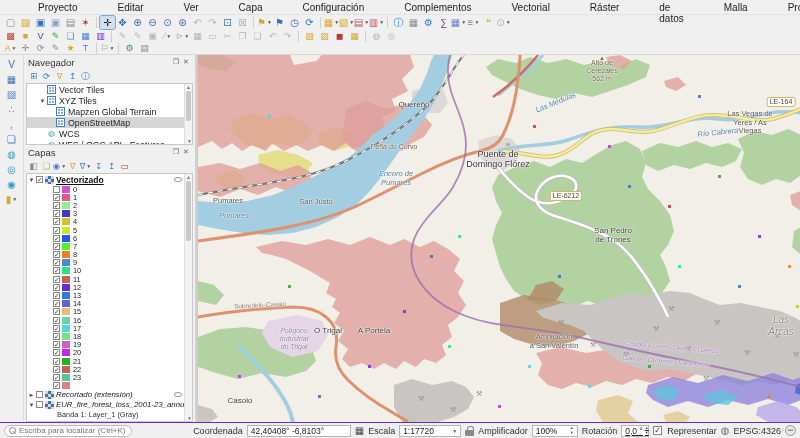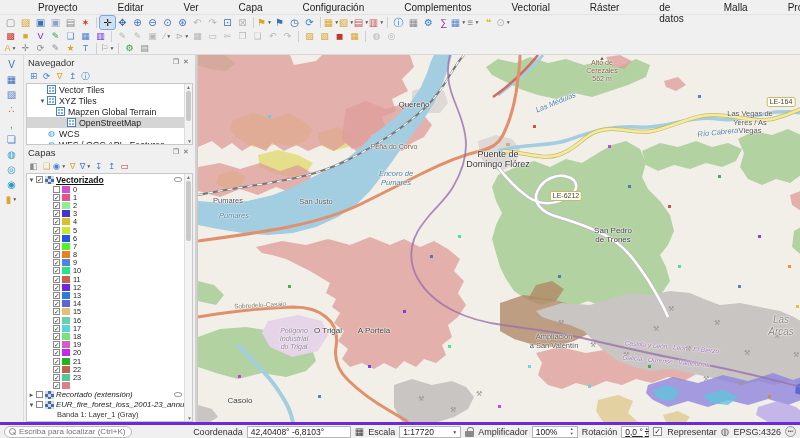--- a/index.html
+++ b/index.html
@@ -48,21 +48,21 @@
   .village { font-size:8px; color:#3a3a3a; }
   .hamlet { font-size:7.5px; color:#555; }
   .water { font-size:7.5px; color:#4a7f9f; font-style:italic; }
   .area { font-size:10px; color:#8a8680; font-style:italic; }
   .industrial { font-size:7px; color:#8d7f96; font-style:italic; }
   .peak { font-size:7px; color:#7a5a40; }
   .peakmark { font-size:6px; color:#7a5a40; }
   .badge { font-size:7px; color:#444; background:#fffef5; border:1px solid #c9b86a; border-radius:2px; padding:0 2px; text-shadow:none; white-space:nowrap; }
   .admin { font-size:6.5px; color:#9b6fae; font-style:italic; white-space:nowrap; }
   .roadname { font-size:6.5px; color:#7a7a6a; white-space:nowrap; }
-  .statusbar { height:16px; display:flex; align-items:center; background:#f0f0f0; border-top:3px solid #6d28d9; font-size:9px; color:#333; padding:0 4px; gap:4px; }
+  .statusbar { height:16px; display:flex; align-items:center; background:#f0f0f0; border-top:1px solid #6d28d9; font-size:9px; color:#333; padding:0 4px; gap:4px; }
   .locator { width:128px; height:12px; border:1px solid #bbb; border-radius:6px; background:#fdfdfd; display:flex; align-items:center; padding:0 4px; gap:3px; }
   .locator input { border:none; outline:none; width:100%; font-size:8px; color:#999; background:transparent; font-family:inherit; }
   .mag { width:7px; height:7px; position:relative; flex:0 0 7px; }
   .mag::before { content:""; position:absolute; width:5px; height:5px; border:1px solid #888; border-radius:50%; }
   .mag::after { content:""; position:absolute; width:3px; height:1px; background:#888; transform:rotate(45deg); left:4px; top:5px; }
   .sb-input { height:12px; border:1px solid #b5b5b5; background:#fff; display:flex; align-items:center; padding:0 3px; font-size:8.5px; color:#222; white-space:nowrap; }
   .sb-dd { font-size:5px; color:#555; margin-left:3px; }
   .spin { display:flex; flex-direction:column; font-size:4px; color:#555; line-height:1.1; margin-left:2px; }
   .lock { width:9px; height:10px; position:relative; flex:0 0 9px; }
   .lock::before { content:""; position:absolute; left:2px; top:0; width:5px; height:5px; border:1.4px solid #8a8a8a; border-bottom:none; border-radius:3px 3px 0 0; }
@@ -383,21 +383,21 @@
           <div class="brow" style="padding-left: 11px;">
             <span class="exp">▼</span>
             <span class="grid-ico"></span>
             <span>XYZ Tiles</span>
           </div>
           <div class="brow" style="padding-left: 20px;">
             <span class="exp"></span>
             <span class="grid-ico"></span>
             <span>Mapzen Global Terrain</span>
           </div>
-          <div class="brow sel" style="padding-left: 31px;">
+          <div class="brow sel" style="padding-left: 20px;">
             <span class="exp"></span>
             <span class="grid-ico"></span>
             <span>OpenStreetMap</span>
           </div>
           <div class="brow" style="padding-left: 11px;">
             <span class="exp"></span>
             <span class="globe-ico">◍</span>
             <span>WCS</span>
           </div>
           <div class="brow" style="padding-left: 11px;">

